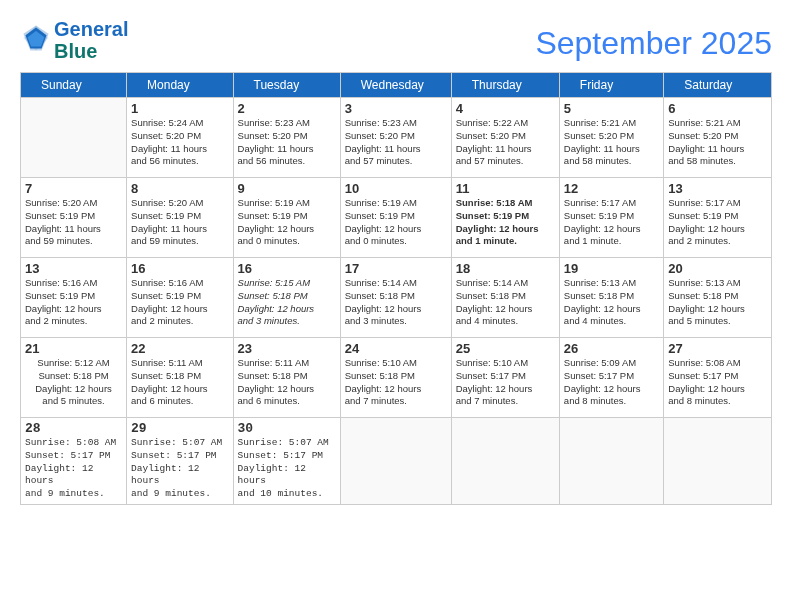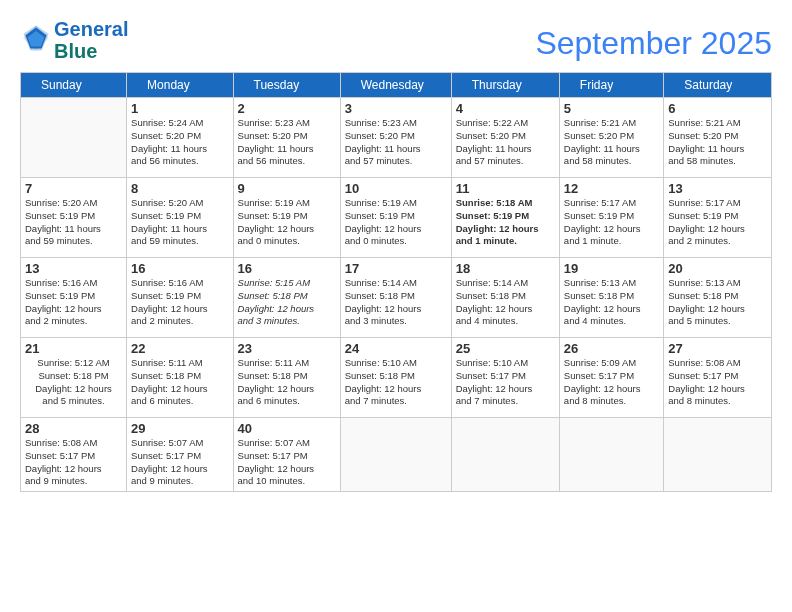--- a/index.html
+++ b/index.html
@@ -75,20 +75,21 @@
     .day-info {
       font-size: 9.5px;
       color: #333;
       line-height: 1.35;
     }
     .empty {
       background: #f9f9f9;
     }
     tr:last-child td {
       height: 70px;
+      font-family: Liberation Mono, monospace;
     }
   </style>
 </head>
 <body>
 
 <div class="page">
   <div class="header">
     <div class="logo">
       <div>
         <svg class="logo-icon" viewBox="0 0 40 40">
@@ -328,21 +329,21 @@
 and 9 minutes.</div>
           </td>
           <td>
             <span class="day-num">29</span>
             <div class="day-info" style="white-space: pre-line;">Sunrise: 5:07 AM
 Sunset: 5:17 PM
 Daylight: 12 hours
 and 9 minutes.</div>
           </td>
           <td>
-            <span class="day-num">40</span>
+            <span class="day-num">30</span>
             <div class="day-info" style="white-space: pre-line;">Sunrise: 5:07 AM
 Sunset: 5:17 PM
 Daylight: 12 hours
 and 10 minutes.</div>
           </td>
           <td class="empty"></td>
           <td class="empty"></td>
           <td class="empty"></td>
           <td class="empty"></td>
         </tr>

